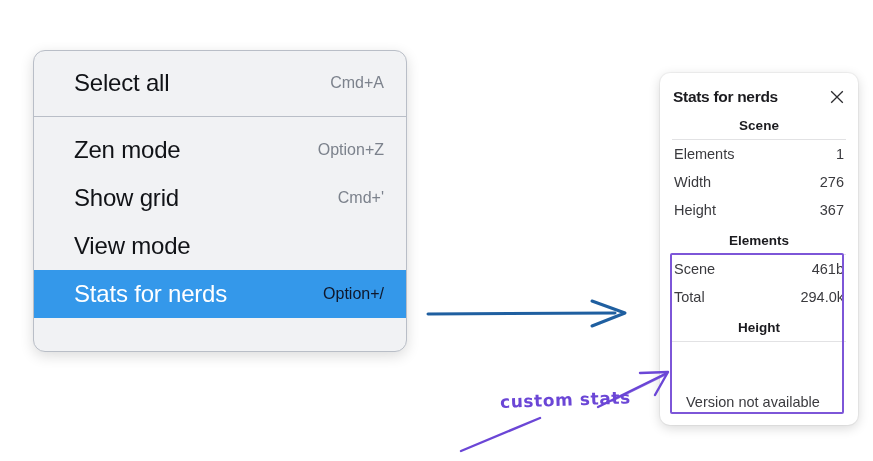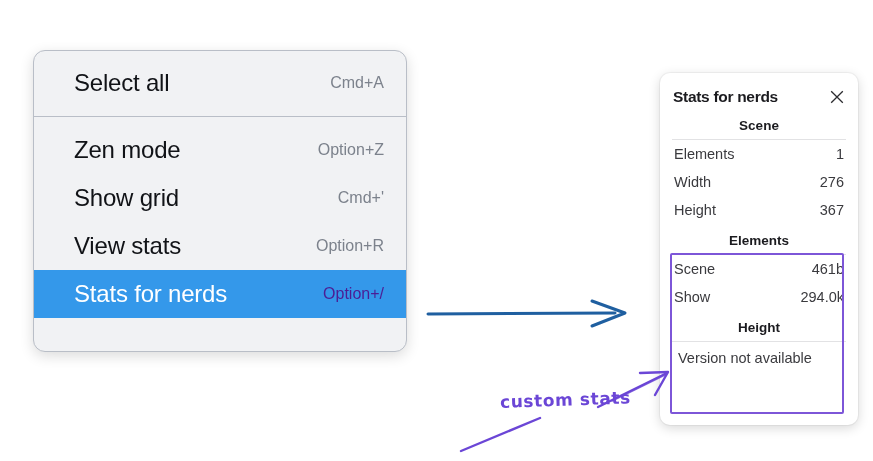--- a/index.html
+++ b/index.html
@@ -63,21 +63,21 @@
     margin-left: auto;
     font-size: 16px;
     color: #7c828c;
     white-space: nowrap;
   }
 
   .menu-item.selected {
     background: #3498ea;
   }
   .menu-item.selected .label { color: #ffffff; }
-  .menu-item.selected .shortcut { color: #4c1d95; }
+  .menu-item.selected .shortcut { color: #0f172a; }
 
   .menu-sep {
     height: 1px;
     background: #b9bec7;
     margin: 9px 0 9px 0;
   }
 
   .menu-tail { height: 20px; background: #f1f2f4; }
 
   
@@ -139,23 +139,24 @@
     color: #3a3a3e;
     padding: 4px 4px 4px 4px;
     line-height: 20px;
   }
   .stat-row .k { white-space: nowrap; }
   .stat-row .v { white-space: nowrap; }
 
   .note-row {
     font-size: 14.5px;
     color: #3a3a3e;
-    padding: 6px 4px 4px 8px;
+    padding: 6px 4px 4px 16px;
     line-height: 20px;
     white-space: nowrap;
+    margin-top: 44px;
   }
 
   
   #highlight-box {
     position: absolute;
     left: 670px;
     top: 253px;
     width: 174px;
     height: 161px;
     border: 2px solid #7d56d8;
@@ -204,22 +205,21 @@
     <div class="menu-group">
       <div class="menu-item">
         <span class="label">Zen mode</span>
         <span class="shortcut">Option+Z</span>
       </div>
       <div class="menu-item">
         <span class="label">Show grid</span>
         <span class="shortcut">Cmd+'</span>
       </div>
       <div class="menu-item">
-        <span class="label">View stats</span>
-        <span class="shortcut">Option+R</span>
+        <span class="label">View mode</span>
       </div>
       <div class="menu-item selected">
         <span class="label">Stats for nerds</span>
         <span class="shortcut">Option+/</span>
       </div>
     </div>
 
     <div class="menu-tail"></div>
   </div>
 
@@ -247,21 +247,21 @@
       <span class="v">367</span>
     </div>
 
     <div class="section-title">Elements</div>
     <div class="hr"></div>
     <div class="stat-row">
       <span class="k">Scene</span>
       <span class="v">461b</span>
     </div>
     <div class="stat-row">
-      <span class="k">Show</span>
+      <span class="k">Total</span>
       <span class="v">294.0k</span>
     </div>
 
     <div class="section-title">Height</div>
     <div class="hr"></div>
     <div class="note-row">Version not available</div>
   </div>
 
   <div id="highlight-box"></div>
 

